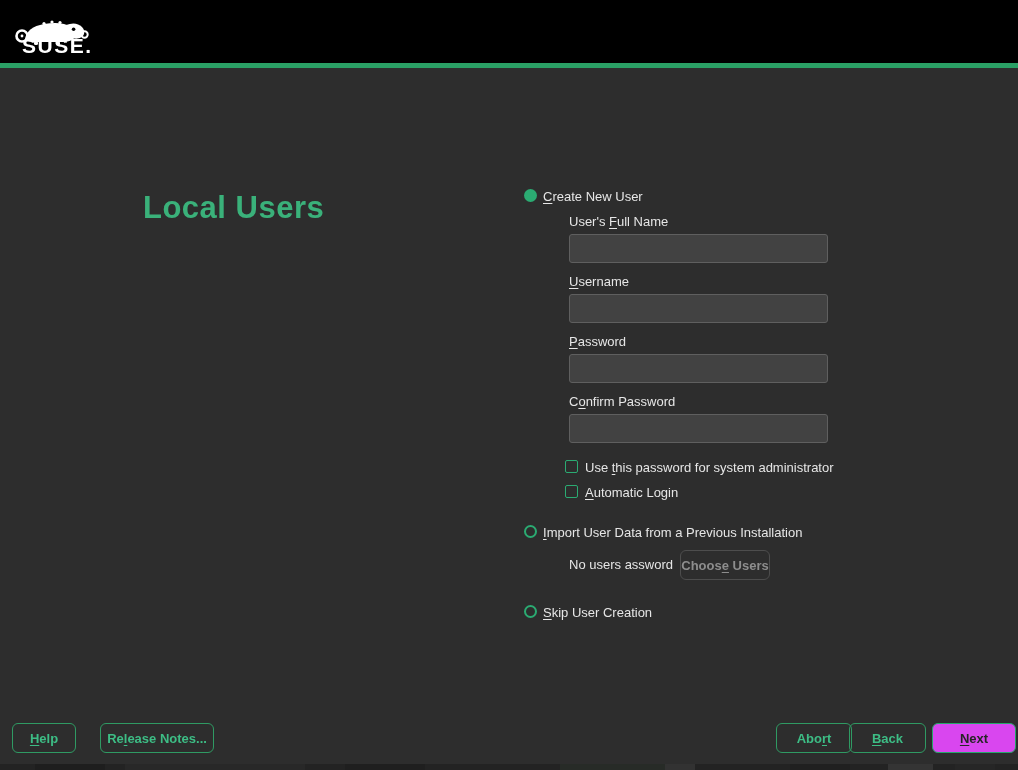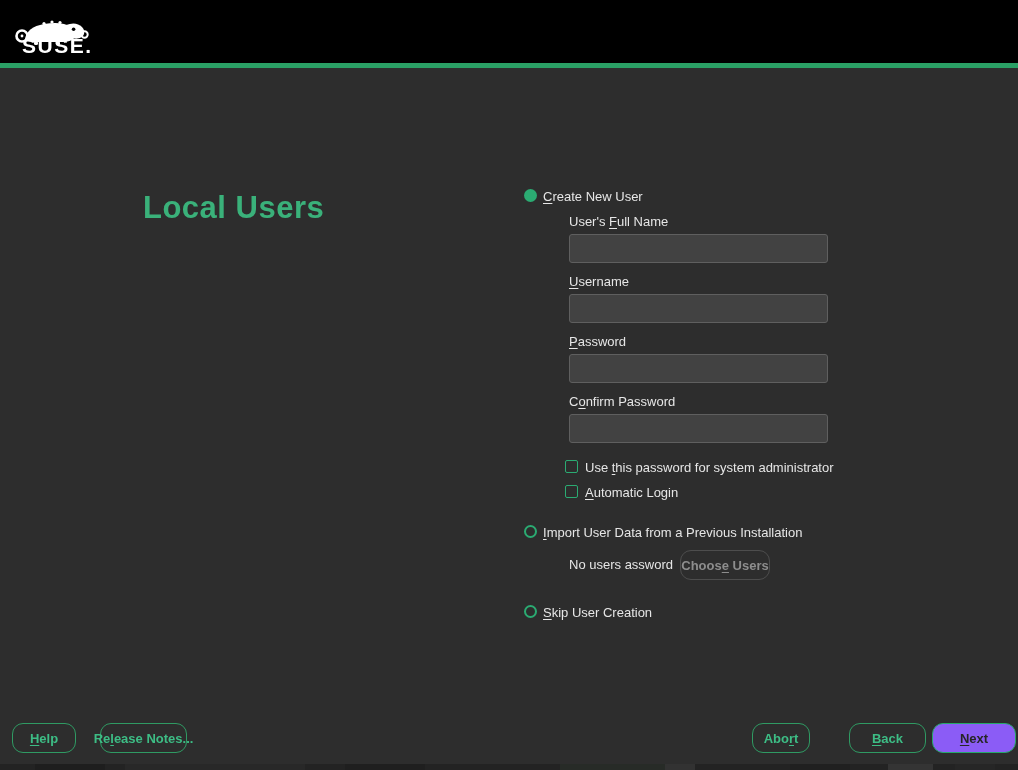--- a/index.html
+++ b/index.html
@@ -54,27 +54,27 @@
   
   .text-input {
     position: absolute; left: 569px; width: 259px; height: 29px;
     background: #424242; border: 1px solid #5f5f5f; border-radius: 3px;
     color: #e6e6e6; font-size: 13px; padding: 0 6px; outline: none;
     font-family: "Liberation Sans", sans-serif;
   }
 
   
   .btn {
-    position: absolute; height: 30px; border-radius: 11px;
+    position: absolute; height: 30px; border-radius: 6px;
     display: flex; align-items: center; justify-content: center;
     font-size: 13px; font-weight: 700; cursor: pointer;
     background: transparent; white-space: nowrap;
   }
   .btn.outline-green { border: 1px solid #2f9a63; color: #3dbd85; }
-  .btn.filled-green { background: #8b5cf6; color: #262626; border: 1px solid #26a76b; }
+  .btn.filled-green { background: #d946ef; color: #262626; border: 1px solid #26a76b; }
   .btn.disabled { border: 1px solid #4d4d4d; color: #8d8d8d; cursor: default; }
 
   
   .desktop-sliver {
     left: 0; top: 764px; width: 1018px; height: 6px; background: #232323;
   }
   .desktop-sliver .seg { position: absolute; top: 0; height: 6px; }
 </style>
 </head>
 <body>
@@ -139,25 +139,25 @@
 <div class="btn disabled" style="left:680px; top:550px; width:90px;">
     <span><span>Choos</span><span class="ak">e</span><span> Users</span></span>
   </div>
 
 <span class="abs radio unselected" style="left:524px; top:605px;"></span>
 <span class="abs lbl" style="left:543px; top:606px;"><span></span><span class="ak">S</span><span>kip User Creation</span></span>
 
 <div class="btn outline-green" style="left:12px; top:723px; width:64px;">
     <span><span></span><span class="ak">H</span><span>elp</span></span>
   </div>
-<div class="btn outline-green" style="left:100px; top:723px; width:87px;">
+<div class="btn outline-green" style="left:100px; top:723px; width:114px;">
     <span><span>Re</span><span class="ak">l</span><span>ease Notes...</span></span>
   </div>
 
-<div class="btn outline-green" style="left:752px; top:723px; width:58px;">
+<div class="btn outline-green" style="left:776px; top:723px; width:76px;">
     <span><span>Abo</span><span class="ak">r</span><span>t</span></span>
   </div>
 <div class="btn outline-green" style="left:849px; top:723px; width:77px;">
     <span><span></span><span class="ak">B</span><span>ack</span></span>
   </div>
 <div class="btn filled-green" style="left:932px; top:723px; width:84px;">
     <span><span></span><span class="ak">N</span><span>ext</span></span>
   </div>
 
 <div class="abs desktop-sliver">

